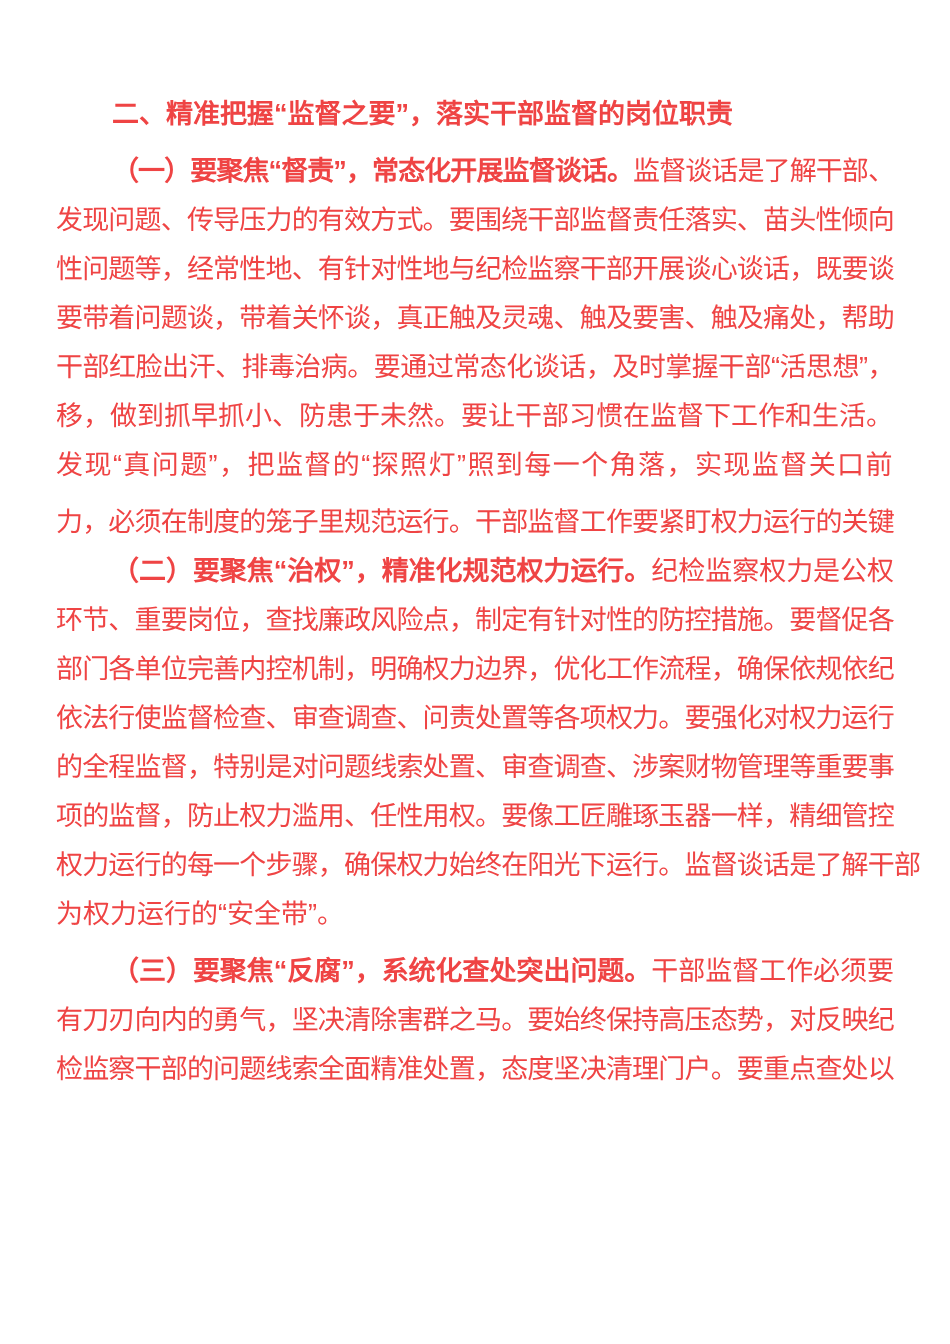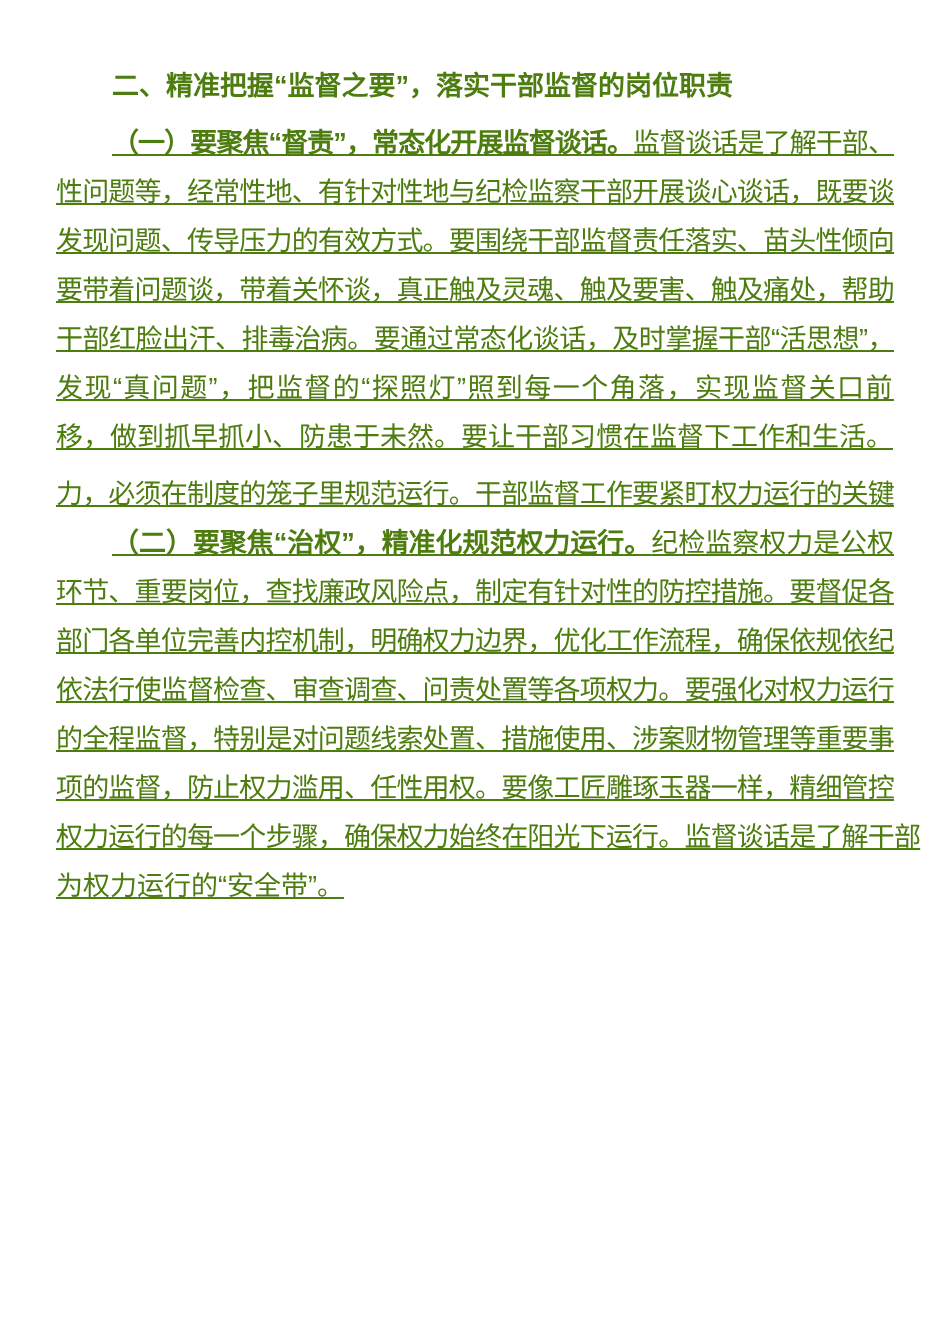--- a/index.html
+++ b/index.html
@@ -14,29 +14,29 @@
     background: #ffffff;
     overflow: hidden;
   }
   .doc {
     box-sizing: border-box;
     width: 780px;
     padding: 62px 56px 0 56px;
     font-family: "Liberation Sans", sans-serif;
     font-size: 27px;
     line-height: 49px;
-    color: #4d7c0f;
+    color: #ef4444;
+    margin-top: 28px;
     -webkit-font-smoothing: antialiased;
   }
   .para {
     margin: 0;
   }
   .para.section-start {
     margin-top: 8px;
-    text-decoration: underline;
   }
   .line {
     height: 49px;
     white-space: nowrap;
     overflow: visible;
   }
   .line.indent {
     padding-left: 56px;
   }
   .line-text b {
@@ -46,32 +46,37 @@
 </head>
 <body>
 
 <div class="page">
   <main class="doc" id="doc">
       <div class="para">
         <div class="line indent"><span class="line-text"><b>二、精准把握“监督之要”，落实干部监督的岗位职责</b></span></div>
       </div>
       <div class="para section-start">
         <div class="line indent justify"><span class="line-text" style="letter-spacing: -0.903px;"><b>（一）要聚焦“督责”，常态化开展监督谈话。</b><span>监督谈话是了解干部、</span></span></div>
+        <div class="line justify"><span class="line-text" style="letter-spacing: -0.813px;"><span>发现问题、传导压力的有效方式。要围绕干部监督责任落实、苗头性倾向</span></span></div>
         <div class="line justify"><span class="line-text" style="letter-spacing: -0.813px;"><span>性问题等，经常性地、有针对性地与纪检监察干部开展谈心谈话，既要谈</span></span></div>
-        <div class="line justify"><span class="line-text" style="letter-spacing: -0.813px;"><span>发现问题、传导压力的有效方式。要围绕干部监督责任落实、苗头性倾向</span></span></div>
         <div class="line justify"><span class="line-text" style="letter-spacing: -0.813px;"><span>要带着问题谈，带着关怀谈，真正触及灵魂、触及要害、触及痛处，帮助</span></span></div>
         <div class="line justify"><span class="line-text" style="letter-spacing: -0.515px;"><span>干部红脸出汗、排毒治病。要通过常态化谈话，及时掌握干部“活思想”，</span></span></div>
+        <div class="line"><span class="line-text"><span>移，做到抓早抓小、防患于未然。要让干部习惯在监督下工作和生活。</span></span></div>
         <div class="line justify"><span class="line-text" style="letter-spacing: 1.438px;"><span>发现“真问题”，把监督的“探照灯”照到每一个角落，实现监督关口前</span></span></div>
-        <div class="line"><span class="line-text"><span>移，做到抓早抓小、防患于未然。要让干部习惯在监督下工作和生活。</span></span></div>
       </div>
       <div class="para section-start">
         <div class="line justify"><span class="line-text" style="letter-spacing: -0.813px;"><span>力，必须在制度的笼子里规范运行。干部监督工作要紧盯权力运行的关键</span></span></div>
         <div class="line indent justify"><span class="line-text" style="letter-spacing: -0.033px;"><b>（二）要聚焦“治权”，精准化规范权力运行。</b><span>纪检监察权力是公权</span></span></div>
         <div class="line justify"><span class="line-text" style="letter-spacing: -0.813px; text-align: right;"><span>环节、重要岗位，查找廉政风险点，制定有针对性的防控措施。要督促各</span></span></div>
         <div class="line justify"><span class="line-text" style="letter-spacing: -0.813px;"><span>部门各单位完善内控机制，明确权力边界，优化工作流程，确保依规依纪</span></span></div>
         <div class="line justify"><span class="line-text" style="letter-spacing: -0.813px;"><span>依法行使监督检查、审查调查、问责处置等各项权力。要强化对权力运行</span></span></div>
-        <div class="line justify"><span class="line-text" style="letter-spacing: -0.813px;"><span>的全程监督，特别是对问题线索处置、措施使用、涉案财物管理等重要事</span></span></div>
+        <div class="line justify"><span class="line-text" style="letter-spacing: -0.813px;"><span>的全程监督，特别是对问题线索处置、审查调查、涉案财物管理等重要事</span></span></div>
         <div class="line justify"><span class="line-text" style="letter-spacing: -0.813px;"><span>项的监督，防止权力滥用、任性用权。要像工匠雕琢玉器一样，精细管控</span></span></div>
         <div class="line justify"><span class="line-text" style="letter-spacing: -0.813px;"><span>权力运行的每一个步骤，确保权力始终在阳光下运行。监督谈话是了解干部</span></span></div>
         <div class="line"><span class="line-text"><span>为权力运行的“安全带”。</span></span></div>
+      </div>
+      <div class="para section-start">
+        <div class="line indent justify"><span class="line-text" style="letter-spacing: -0.033px;"><b>（三）要聚焦“反腐”，系统化查处突出问题。</b><span>干部监督工作必须要</span></span></div>
+        <div class="line justify"><span class="line-text" style="letter-spacing: -0.813px;"><span>有刀刃向内的勇气，坚决清除害群之马。要始终保持高压态势，对反映纪</span></span></div>
+        <div class="line justify"><span class="line-text" style="letter-spacing: -0.813px;"><span>检监察干部的问题线索全面精准处置，态度坚决清理门户。要重点查处以</span></span></div>
       </div>
     </main>
 </div>
 
 </body></html>

